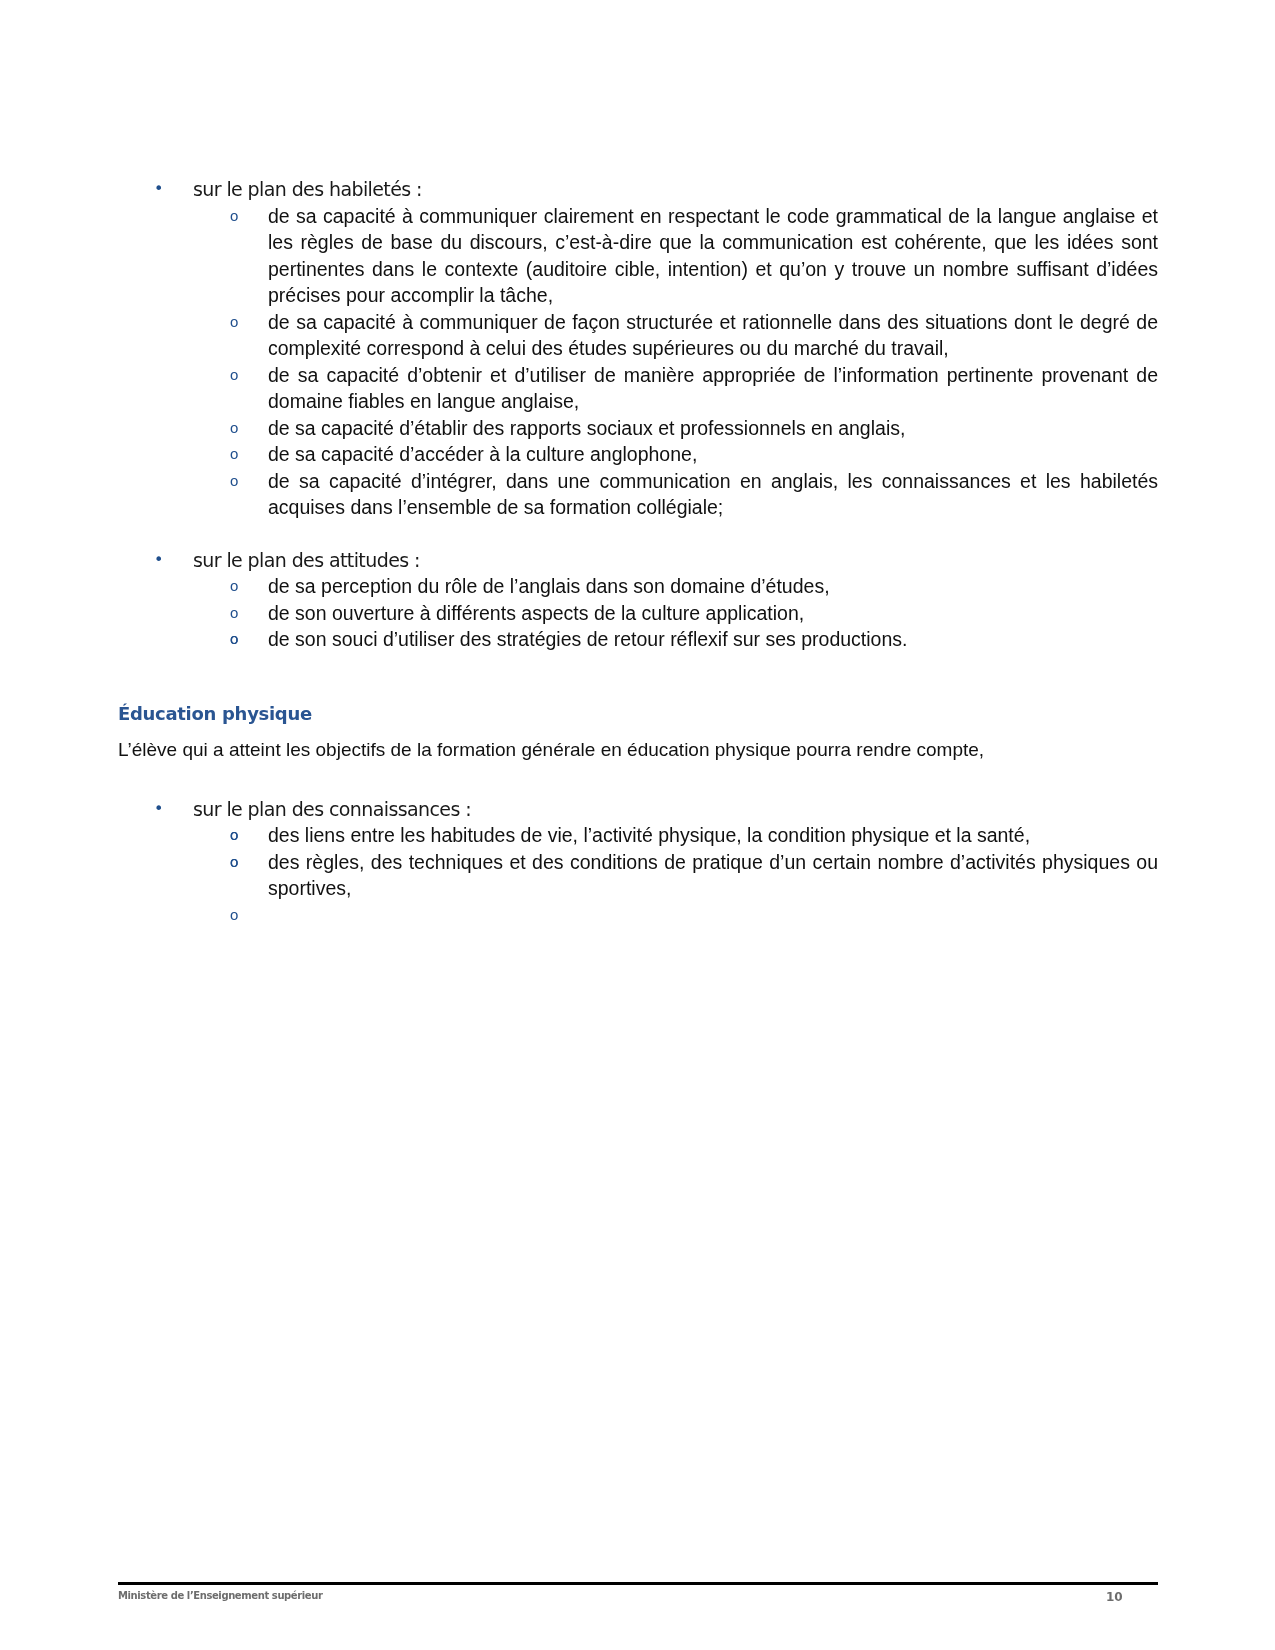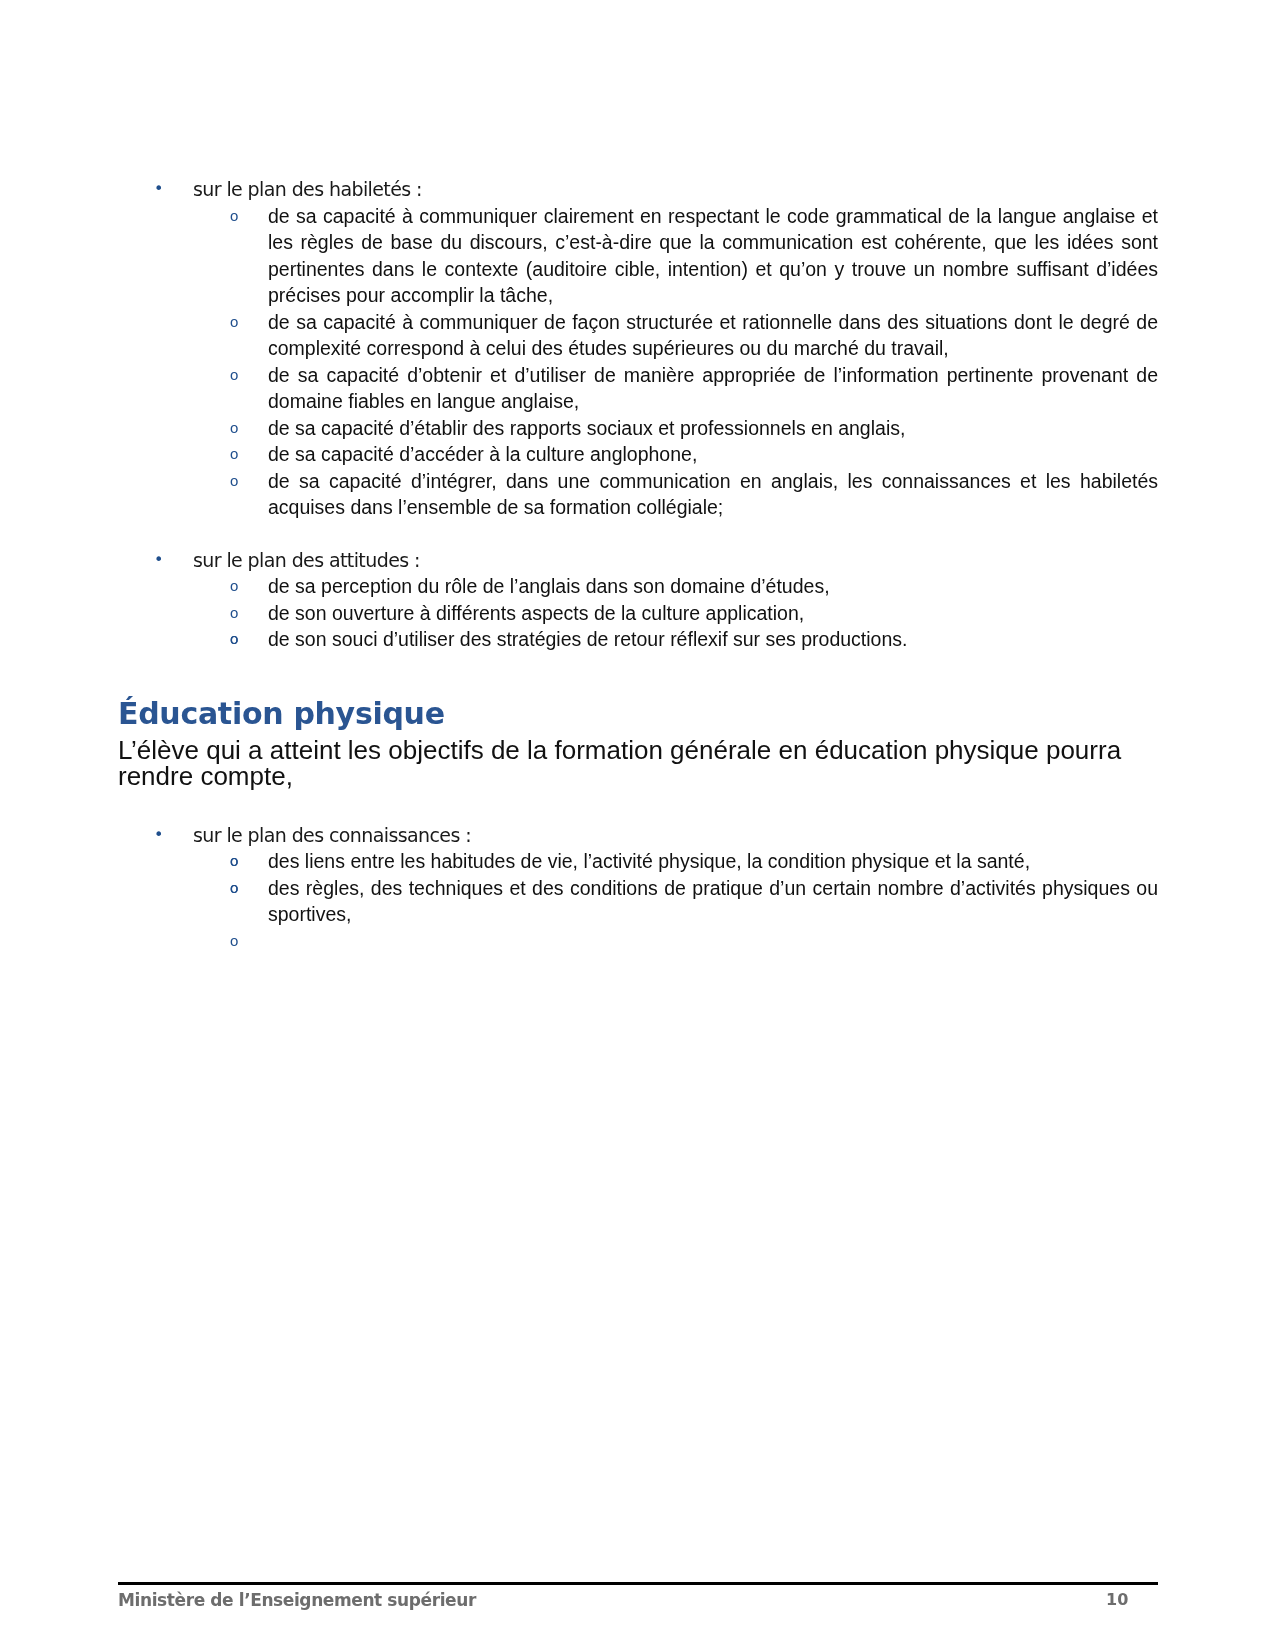--- a/index.html
+++ b/index.html
@@ -6,26 +6,26 @@
   body { width: 1275px; height: 1650px; position: relative; overflow: hidden; }
   .page { position: absolute; left: 0; top: 0; width: 1275px; height: 1650px; }
   .content { position: absolute; left: 118px; top: 176px; width: 1040px; }
   .lvl1 { position: relative; padding-left: 75px; font-family: "DejaVu Sans", sans-serif; font-size: 19px; color: #1a1a1a; line-height: 26.5px; letter-spacing: -0.6px; transform-origin: left; }
   .lvl1 .dot { position: absolute; left: 36px; top: 0; color: #1f4e8c; font-size: 16px; }
   .sublist { margin: 0; padding: 0; list-style: none; }
   .lvl2 { position: relative; padding-left: 150px; font-family: "Liberation Sans", sans-serif; font-size: 19.5px; color: #111; line-height: 26.5px; text-align: justify; }
   .lvl2 .circ { position: absolute; left: 112px; top: 0; color: #1f4e8c; font-family: "Liberation Sans", sans-serif; font-size: 15px; }
   .gap { height: 26px; }
   .gap2 { height: 46px; }
-  .heading { font-family: "DejaVu Sans", sans-serif; font-size: 30px; color: #2a5592; line-height: 30px; letter-spacing: -0.3px; margin: 0 0 8px 0; }
-  .intro { font-family: "Liberation Sans", sans-serif; font-size: 26px; color: #111; line-height: 26px; margin: 0; }
+  .heading { font-family: "DejaVu Sans", sans-serif; font-size: 18px; color: #2a5592; line-height: 30px; letter-spacing: -0.3px; margin: 0 0 8px 0; }
+  .intro { font-family: "Liberation Sans", sans-serif; font-size: 19px; color: #111; line-height: 26px; margin: 0; }
   .gap3 { height: 33px; }
   .footer-rule { position: absolute; left: 118px; top: 1582px; width: 1040px; height: 3px; background: #000; }
-  .footer-left { position: absolute; left: 118px; top: 1590px; font-family: "DejaVu Sans", sans-serif; font-weight: bold; font-size: 17px; color: #6d6d6d; letter-spacing: -0.4px; }
-  .footer-right { position: absolute; left: 1106px; top: 1590px; font-family: "DejaVu Sans", sans-serif; font-weight: bold; font-size: 16px; color: #6d6d6d; }
+  .footer-left { position: absolute; left: 118px; top: 1590px; font-family: "DejaVu Sans", sans-serif; font-weight: bold; font-size: 10px; color: #6d6d6d; letter-spacing: -0.4px; }
+  .footer-right { position: absolute; left: 1106px; top: 1590px; font-family: "DejaVu Sans", sans-serif; font-weight: bold; font-size: 12px; color: #6d6d6d; }
 </style>
 </head>
 <body>
 
 <div class="page">
   <div class="content">
 
     <div class="lvl1">
       <span class="dot">•</span>
       <span>sur le plan des habiletés :</span>

